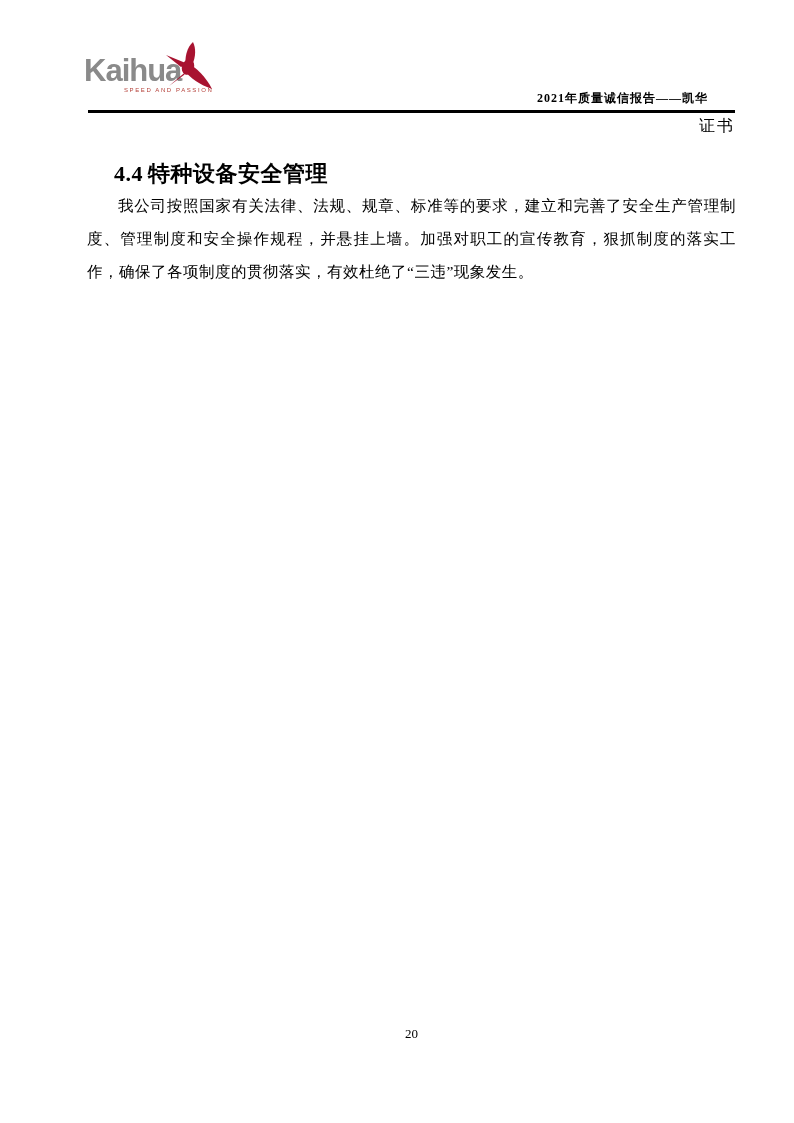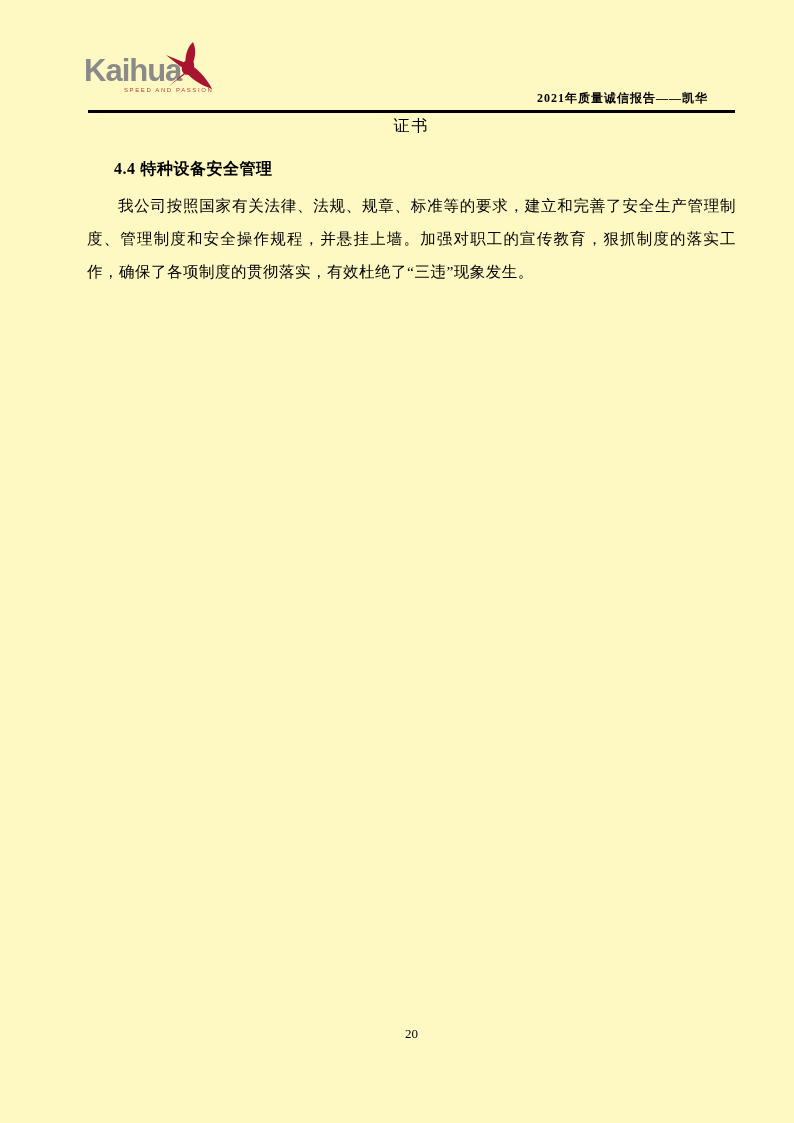--- a/index.html
+++ b/index.html
@@ -2,21 +2,21 @@
 <html><head>
 <meta charset="utf-8">
 <style>
   * { box-sizing: border-box; }
   html, body { margin: 0; padding: 0; background: #e8e8e8; }
   .page {
     position: relative;
     width: 794px;
     height: 1123px;
     margin: 0 auto;
-    background: #fef9c3;
+    background: #ffffff;
     font-family: "Liberation Serif", "DejaVu Serif", serif;
     color: #000000;
     overflow: hidden;
     text-decoration: underline;
   }
 
   
   .header {
     position: absolute;
     top: 0; left: 88px; right: 59px;
@@ -65,29 +65,29 @@
     position: absolute;
     top: 110px; left: 88px; right: 59px;
     height: 3px;
     background: #000000;
   }
 
   
   .caption {
     position: absolute;
     top: 116px; left: 88px; right: 59px;
-    text-align: center;
+    text-align: right;
     font-size: 16px;
     letter-spacing: 2px;
   }
   .section-heading {
     position: absolute;
     top: 159px; left: 114px;
     margin: 0;
-    font-size: 16px;
+    font-size: 22px;
     font-weight: bold;
     letter-spacing: 0.5px;
   }
   .section-heading .num { margin-right: 5px; }
   .body-text {
     position: absolute;
     top: 189px; left: 87px; right: 58px;
   }
   .body-text p {
     margin: 0;

